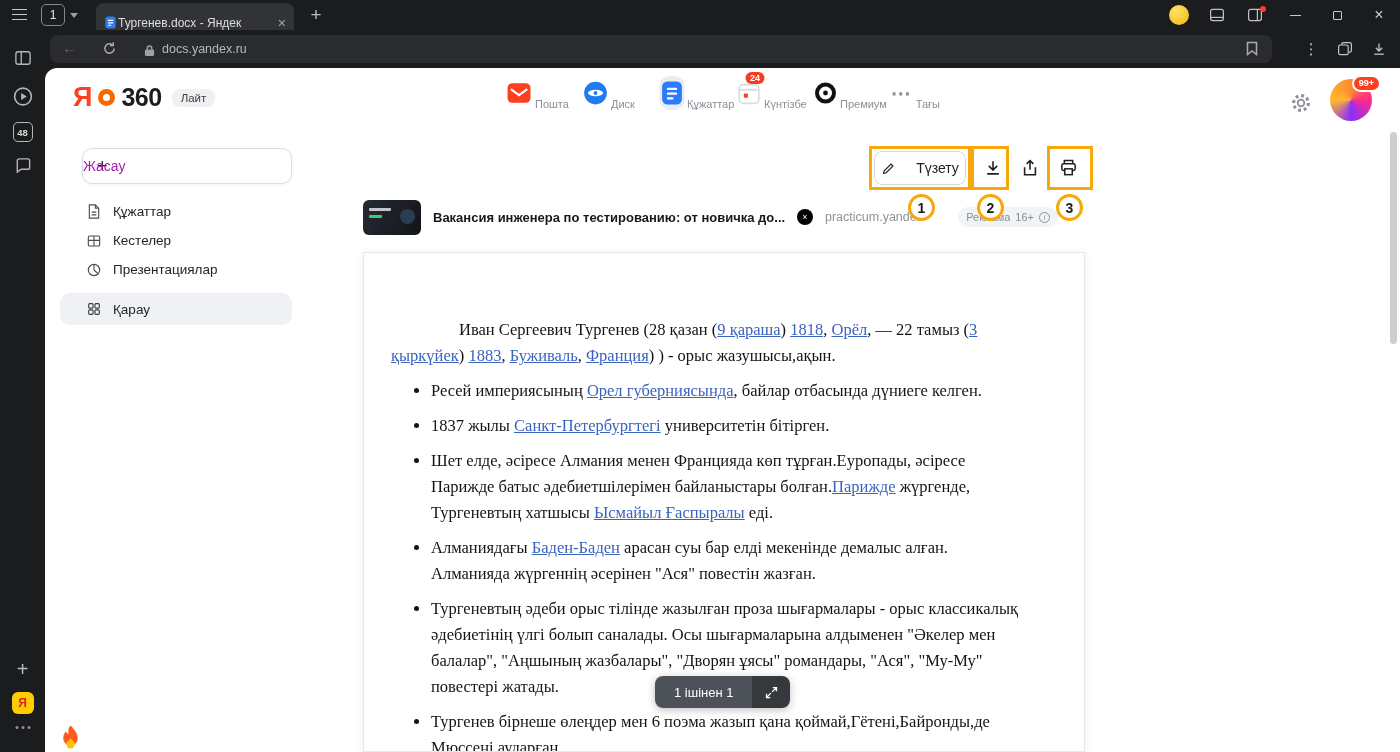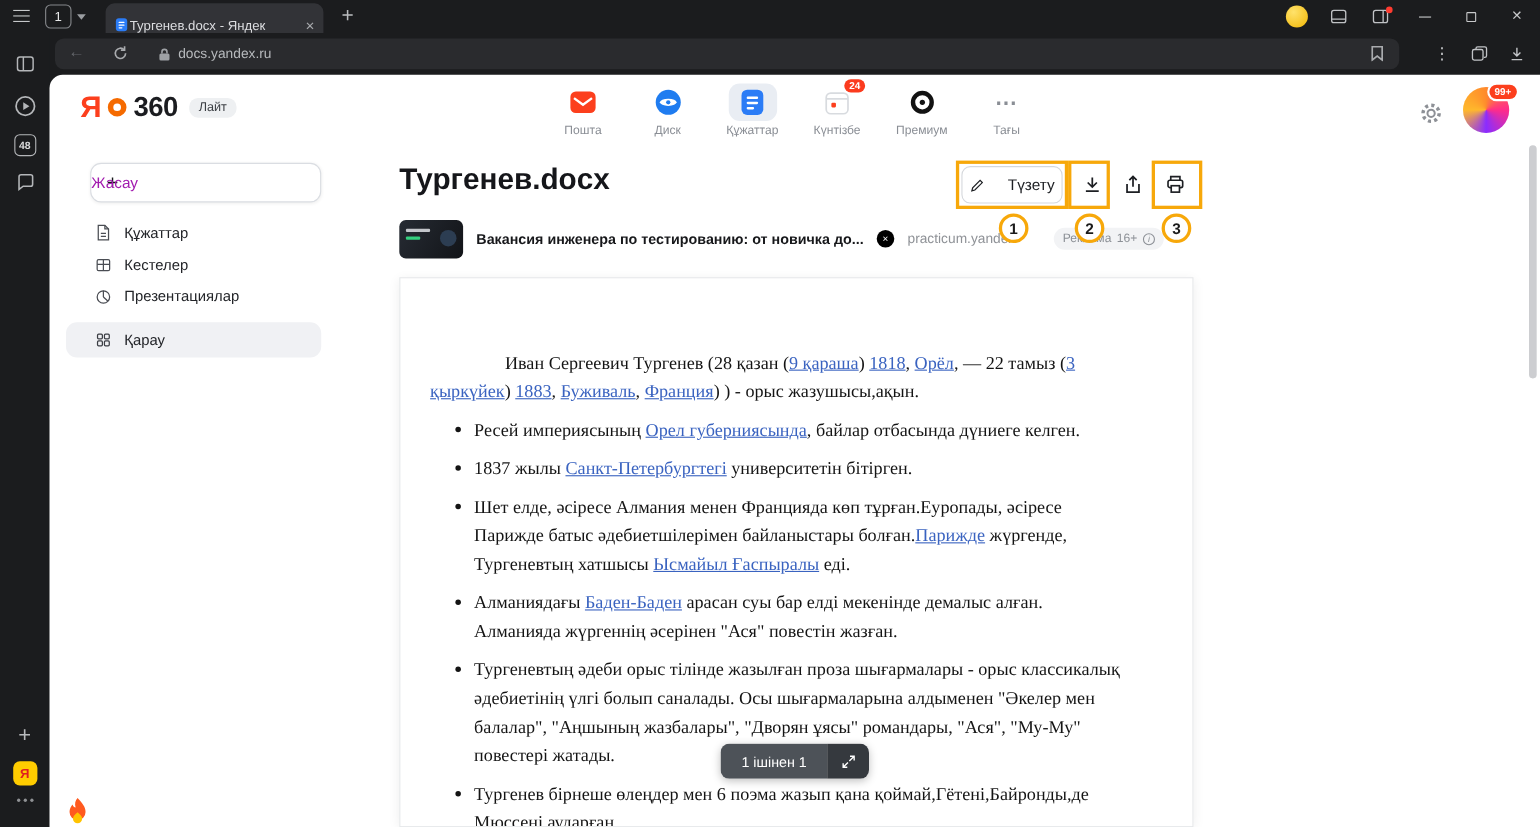--- a/index.html
+++ b/index.html
@@ -50,21 +50,21 @@
   
   .app{position:absolute;left:45px;top:68px;width:1355px;height:684px;background:#fff;border-top-left-radius:12px;overflow:hidden}
 
   
   .logo{position:absolute;left:28px;top:16px;display:flex;align-items:center;gap:6px}
   .l-ya{color:#fc3f1d;font-size:27px;font-weight:bold;line-height:1}
   .l-ring{width:17px;height:17px;border-radius:50%;border:5px solid #f56a00}
   .l-360{color:#1b1c20;font-size:25px;font-weight:bold;letter-spacing:-.5px;line-height:1}
   .l-plan{background:#eef0f2;color:#3b3e43;font-size:11.5px;border-radius:8px;padding:3px 9px;margin-left:4px}
   .nav360{position:absolute;left:50%;top:8px;transform:translateX(-50%);display:flex;gap:27px}
-  .nav-item{width:50px;display:flex;flex-direction:column;align-items:center;gap:3px;cursor:pointer}
+  .nav-item{width:50px;display:flex;flex-direction:row;align-items:flex-end;gap:3px;cursor:pointer}
   .nico{width:44px;height:34px;display:flex;align-items:center;justify-content:center;border-radius:10px;position:relative}
   .nico.active{background:#e9edf3}
   .nav-label{font-size:11px;color:#8a8e95;white-space:nowrap}
   .nbadge{position:absolute;top:-4px;right:-3px;background:#fb3b1e;color:#fff;font-size:9px;font-weight:bold;border-radius:8px;padding:1.5px 4px;line-height:1}
   .n-more{color:#8a8e95;font-size:20px;font-weight:bold;letter-spacing:1px}
   .gear{position:absolute;right:88px;top:24px;cursor:pointer}
   .avatar{position:absolute;right:28px;top:11px;width:42px;height:42px;border-radius:50%;padding:2.5px;background:conic-gradient(#ff8a2c,#ff2c8a,#8a2cff,#ffb82c,#ff8a2c);cursor:pointer}
   .avatar-in{width:100%;height:100%;border-radius:50%;background:radial-gradient(circle at 40% 35%,#ffe6cc,#edc296)}
   .abadge{position:absolute;top:-4px;right:-9px;background:#fc3f1d;color:#fff;font-size:9px;font-weight:bold;border-radius:9px;padding:2px 5px;border:2px solid #fff;line-height:1}
 
@@ -343,21 +343,20 @@
       <div class="pitem" style="top:127px">
         <svg width="16" height="16" viewBox="0 0 24 24">
             <circle cx="12" cy="12" r="8.5" fill="none" stroke="#4a4d53" stroke-width="1.7"></circle>
             <path d="M12 12V3.5M12 12l6 5.5" stroke="#4a4d53" stroke-width="1.7"></path>
           </svg>
         <span>Презентациялар</span>
       </div>
     </div>
 
     <div class="content">
-      <h1 class="doc-title">Тургенев.docx</h1>
 
       <button class="edit-btn">
         <svg width="15" height="15" viewBox="0 0 24 24">
             <path d="M4 20l1.2-4.4L16 4.8l3.2 3.2L8.4 18.8 4 20z" fill="none" stroke="#1d1f23" stroke-width="1.8"></path>
           </svg>
         <span>Түзету</span>
       </button>
       <span class="icon-btn" style="left:632px;top:24px">
         <svg width="20" height="20" viewBox="0 0 24 24">
             <path d="M12 4v10M7 9.5l5 5 5-5" fill="none" stroke="#1d1f23" stroke-width="1.9"></path>

